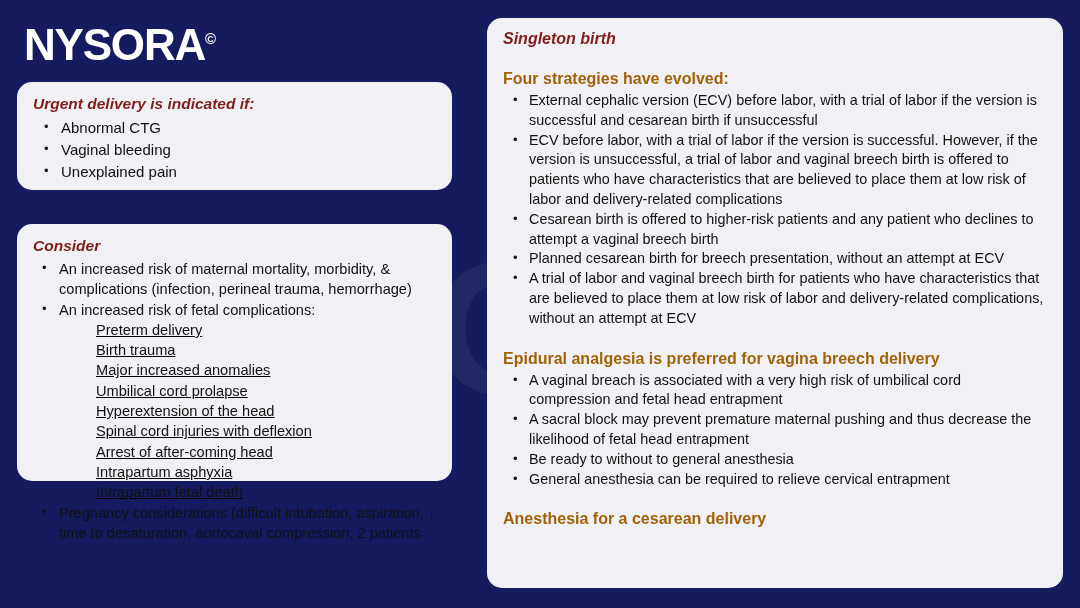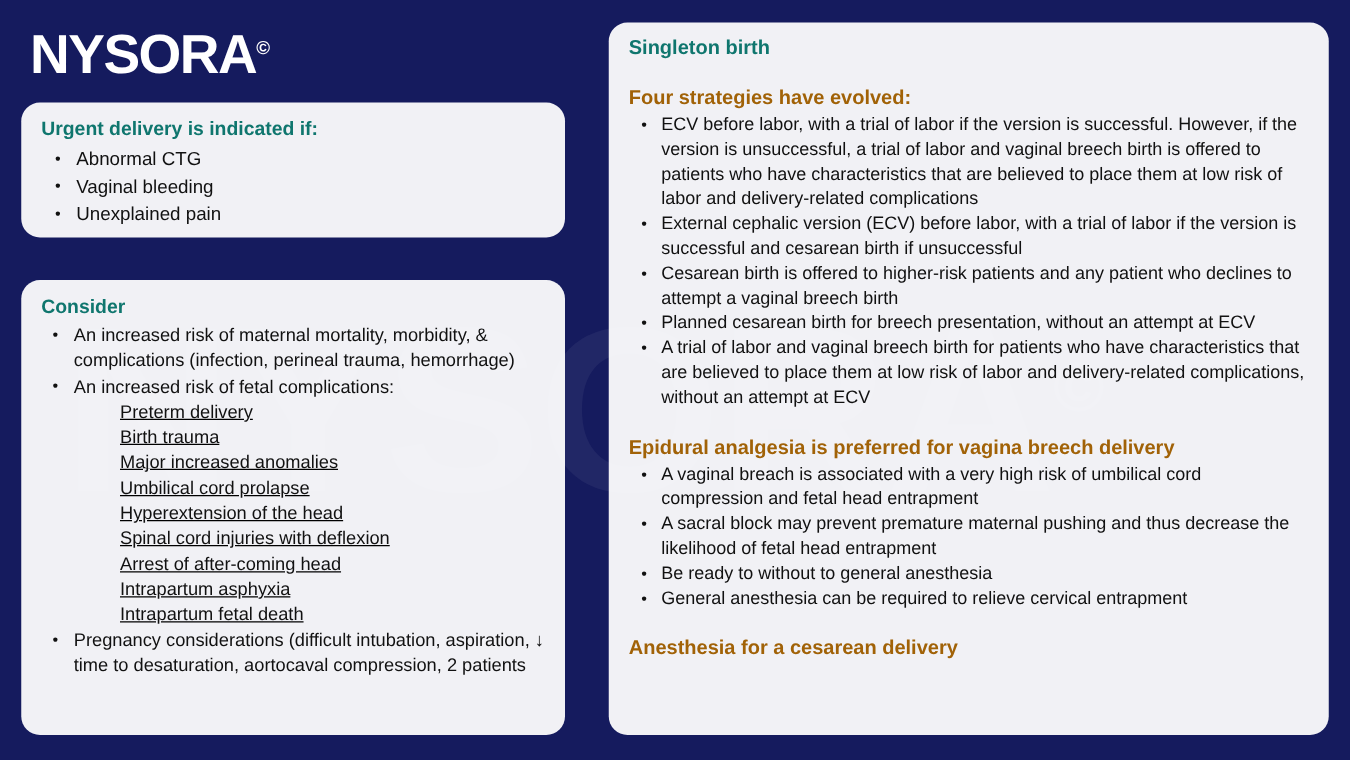--- a/index.html
+++ b/index.html
@@ -62,30 +62,31 @@
   .card {
     position:absolute;
     background:#ffffff;
     border-radius:15px;
     z-index:3;
   }
   
   .card.ghost { background:rgba(255,255,255,0.94); }
 
   #card-urgent { left:17px;  top:82px;  width:435px; height:108px; padding:12px 16px 10px 16px; }
-  #card-consider { left:17px; top:224px; width:435px; height:364px; padding:12px 16px 10px 16px; }
+  #card-consider { left:17px; top:224px; width:435px; height:257px; padding:12px 16px 10px 16px; }
   #card-singleton { left:487px; top:18px; width:576px; height:570px; padding:11px 18px 10px 16px; }
 
   
   .h-blue {
-    color:#0f766e;
+    color:#7f1d1d;
     font-weight:bold;
     font-size:15.5px;
     line-height:20px;
     margin-bottom:3px;
+    font-style:italic;
   }
   #card-singleton .h-blue { font-size:16px; margin-bottom:6px; }
   .h-black {
     color:#a16207;
     font-weight:bold;
     font-size:16px;
     line-height:22px;
     margin-top:19px;
     margin-bottom:1px;
   }
@@ -163,22 +164,22 @@
     <ul class="bul">
       <li>Pregnancy considerations (difficult intubation, aspiration, ↓ time to desaturation, aortocaval compression, 2 patients</li>
     </ul>
   </div>
 
   <div class="card ghost" id="card-singleton">
     <div class="h-blue">Singleton birth</div>
 
     <div class="h-black">Four strategies have evolved:</div>
     <ul class="bul">
+      <li>External cephalic version (ECV) before labor, with a trial of labor if the version is successful and cesarean birth if unsuccessful</li>
       <li>ECV before labor, with a trial of labor if the version is successful. However, if the version is unsuccessful, a trial of labor and vaginal breech birth is offered to patients who have characteristics that are believed to place them at low risk of labor and delivery-related complications</li>
-      <li>External cephalic version (ECV) before labor, with a trial of labor if the version is successful and cesarean birth if unsuccessful</li>
       <li>Cesarean birth is offered to higher-risk patients and any patient who declines to attempt a vaginal breech birth</li>
       <li>Planned cesarean birth for breech presentation, without an attempt at ECV</li>
       <li>A trial of labor and vaginal breech birth for patients who have characteristics that are believed to place them at low risk of labor and delivery-related complications, without an attempt at ECV</li>
     </ul>
 
     <div class="h-black">Epidural analgesia is preferred for vagina breech delivery</div>
     <ul class="bul">
       <li>A vaginal breach is associated with a very high risk of umbilical cord compression and fetal head entrapment</li>
       <li>A sacral block may prevent premature maternal pushing and thus decrease the likelihood of fetal head entrapment</li>
       <li>Be ready to without to general anesthesia</li>

